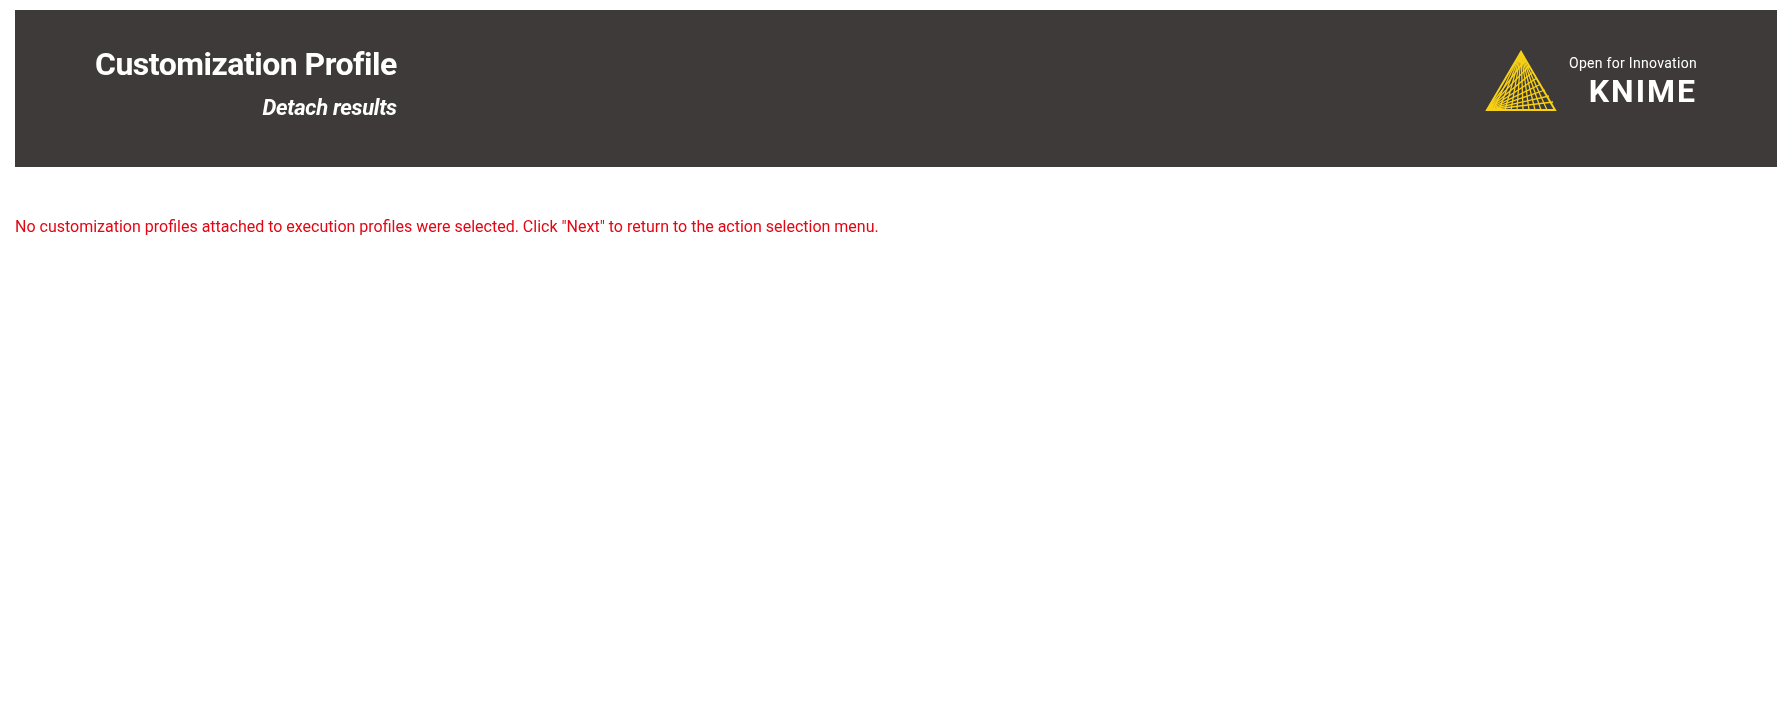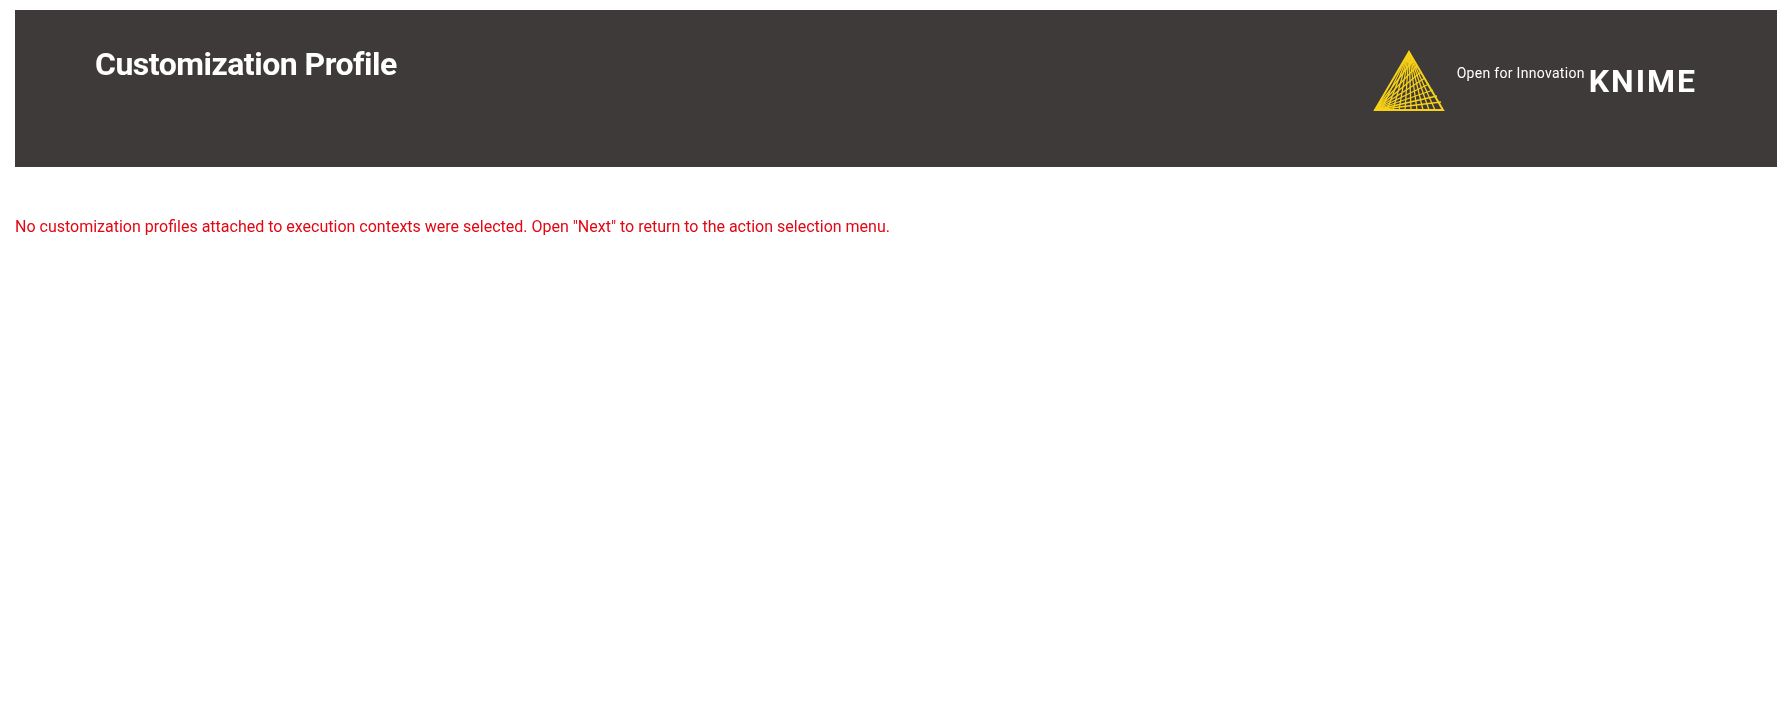--- a/index.html
+++ b/index.html
@@ -55,21 +55,21 @@
       margin-top: 5px;
     }
     
     .logo-triangle {
       width: 72px;
       height: 62px;
     }
     
     .logo-text-group {
       display: flex;
-      flex-direction: row;
+      flex-direction: column;
       gap: 4px;
     }
     
     .logo-tagline {
       color: #ffffff;
       font-size: 14px;
       font-weight: 400;
       letter-spacing: 0.3px;
     }
     
@@ -90,20 +90,21 @@
       font-size: 16px;
       font-weight: 400;
     }
   </style>
 </head>
 <body>
 
 <div class="header-banner">
   <div class="header-left">
     <h1 class="page-title">Customization Profile</h1>
+    <h2 class="page-subtitle">Detach results</h2>
   </div>
   <div class="logo-container">
     <svg class="logo-triangle" viewBox="0 0 72 62" xmlns="http://www.w3.org/2000/svg">
       <g stroke="#f7d117" stroke-width="1.3" fill="none">
         <path d="M 36 2 L 2 60 L 70 60 Z" stroke-width="2"></path>
         <line x1="36" y1="2" x2="8" y2="60"></line>
         <line x1="36" y1="2" x2="14" y2="60"></line>
         <line x1="36" y1="2" x2="20" y2="60"></line>
         <line x1="36" y1="2" x2="26" y2="60"></line>
         <line x1="36" y1="2" x2="32" y2="60"></line>
@@ -123,14 +124,14 @@
       </g>
     </svg>
     <div class="logo-text-group">
       <span class="logo-tagline">Open for Innovation</span>
       <span class="logo-brand">KNIME</span>
     </div>
   </div>
 </div>
 
 <div class="message-area">
-  <p class="error-message">No customization profiles attached to execution contexts were selected. Open "Next" to return to the action selection menu.</p>
+  <p class="error-message">No customization profiles attached to execution profiles were selected. Click "Next" to return to the action selection menu.</p>
 </div>
 
 </body></html>

